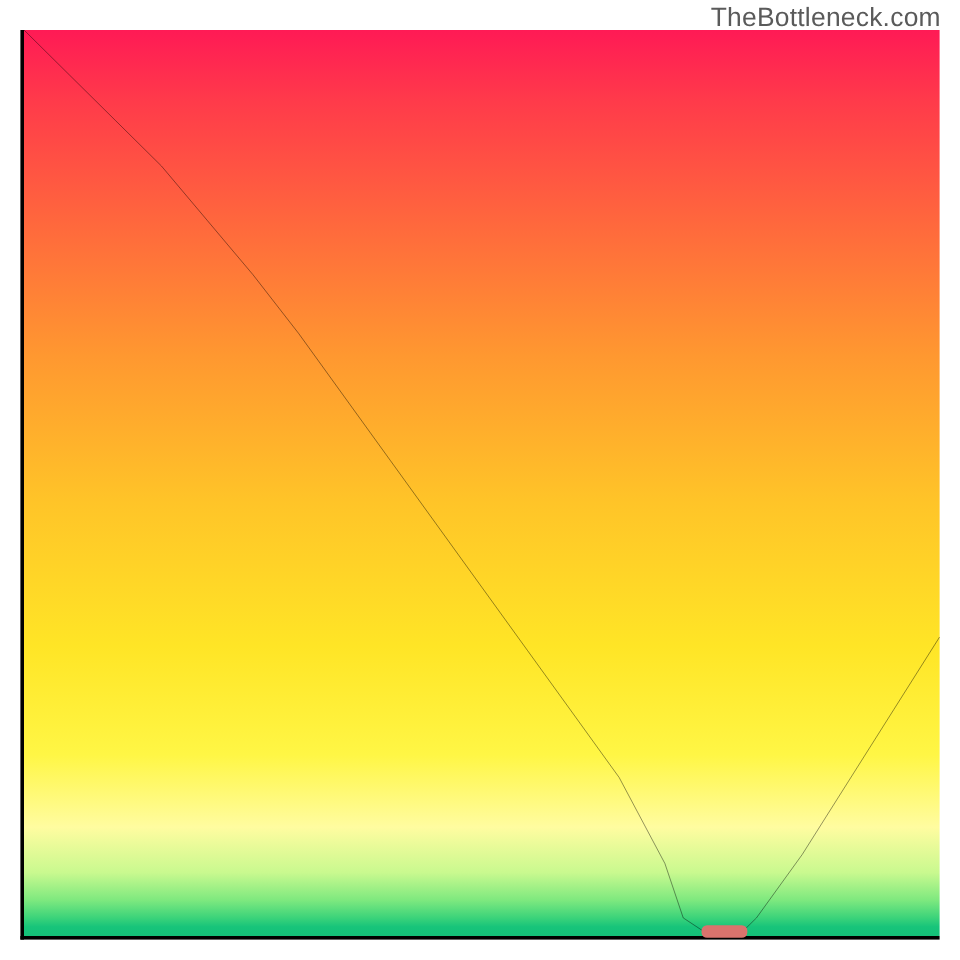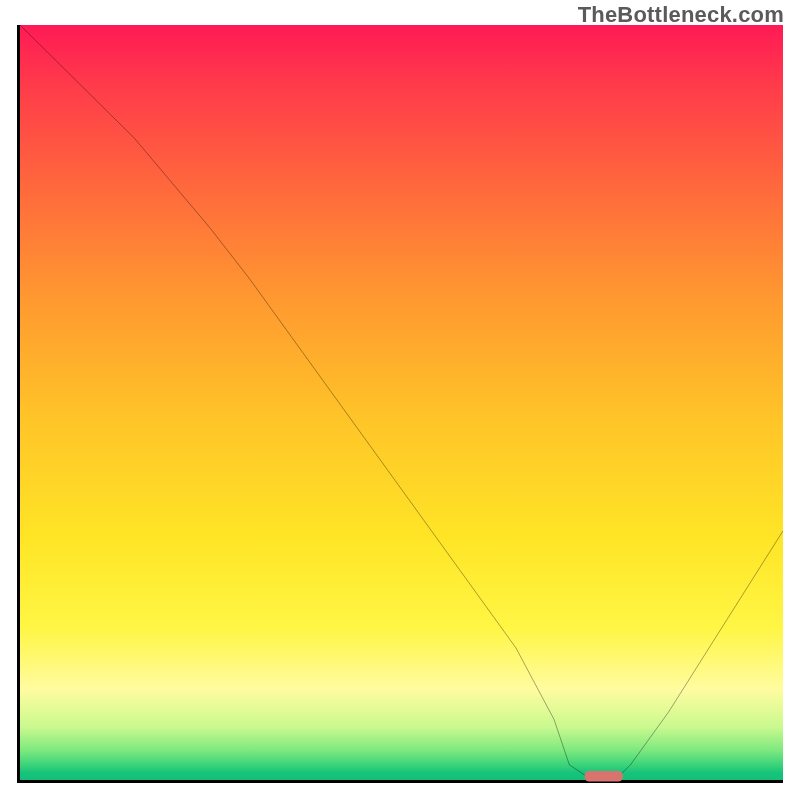--- a/index.html
+++ b/index.html
@@ -55,21 +55,21 @@
     top: 0;
     width: 100%;
     height: 100%;
     overflow: visible;
   }
   .attribution {
     position: absolute;
     top: 2px;
     right: 16px;
     font-size: 22px;
-    font-weight: 700;
+    font-weight: 400;
     color: #5a5a5a;
     letter-spacing: 0.2px;
   }
 </style>
 </head>
 <body>
 
 <div class="wrap">
   <div class="attribution">TheBottleneck.com</div>
 

